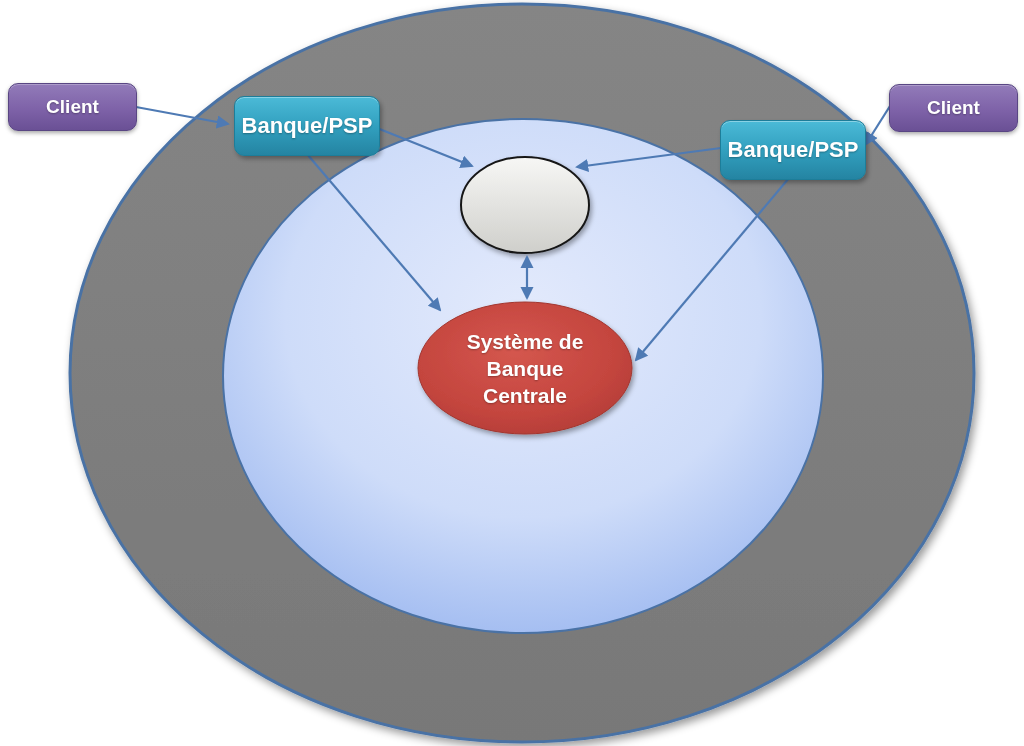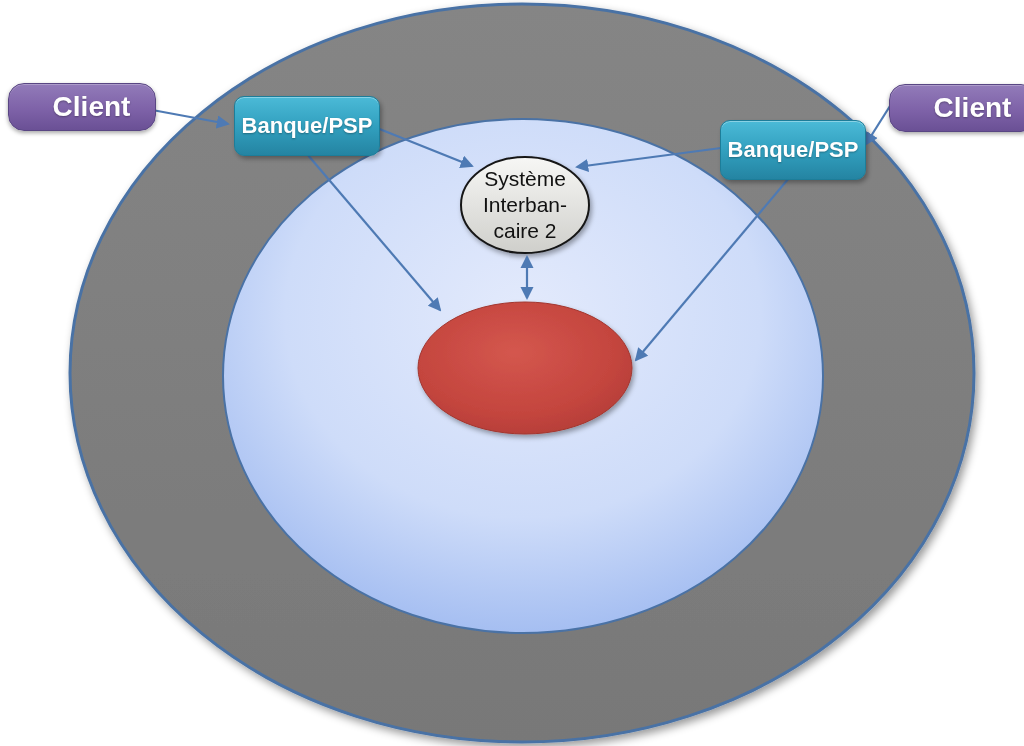--- a/index.html
+++ b/index.html
@@ -8,25 +8,24 @@
     font-family:"Liberation Sans", sans-serif; overflow:hidden;
   }
   svg.layer { position:absolute; left:0; top:0; width:1024px; height:746px; }
 
   .node {
     position:absolute; display:flex; align-items:center; justify-content:center;
     color:#ffffff; font-weight:bold; text-align:center;
     text-shadow:0 1px 2px rgba(0,0,0,0.3);
   }
   .client {
-    width:127px; height:46px; border-radius:16px; font-size:28px;
+    width:127px; height:46px; border-radius:10px; font-size:19px;
     background:linear-gradient(180deg,#927bb9 0%, #7e62a8 55%, #6a5095 100%);
     border:1px solid #594683;
     box-shadow:0 2px 4px rgba(0,0,0,0.35), inset 0 1px 0 rgba(255,255,255,0.25);
-    padding-left:19px;
   }
   #client-left  { left:8px;   top:83px; }
   #client-right { left:889px; top:84px; }
   .bank {
     width:144px; height:58px; border-radius:10px; font-size:22px;
     background:linear-gradient(180deg,#4bbad7 0%, #32a0bf 50%, #2484a2 100%);
     border:1px solid #1d7democ; border:1px solid #1d7d99;
     box-shadow:2px 3px 4px rgba(0,0,0,0.3), inset 0 1px 0 rgba(255,255,255,0.35);
   }
   #bank-left  { left:234px; top:96px; }
@@ -107,18 +106,18 @@
   </div>
 
   <div class="node bank" id="bank-left">
     <span>Banque/PSP</span>
   </div>
 
   <div class="node bank" id="bank-right">
     <span>Banque/PSP</span>
   </div>
 
-  <div class="ellipse-label" id="interbank-label">Système
-Interban-
-caire 2</div>
 
+  <div class="ellipse-label" id="central-label">Système de
+Banque
+Centrale</div>
 
 </div>
 
 </body></html>

